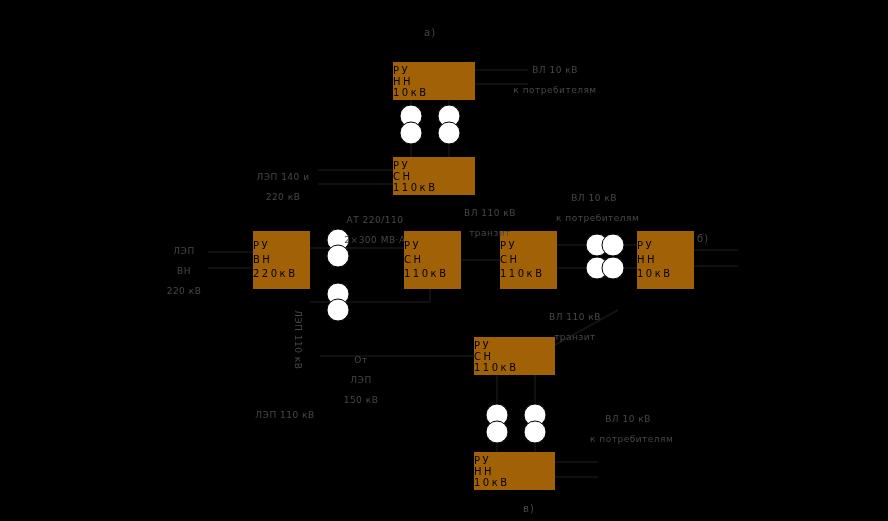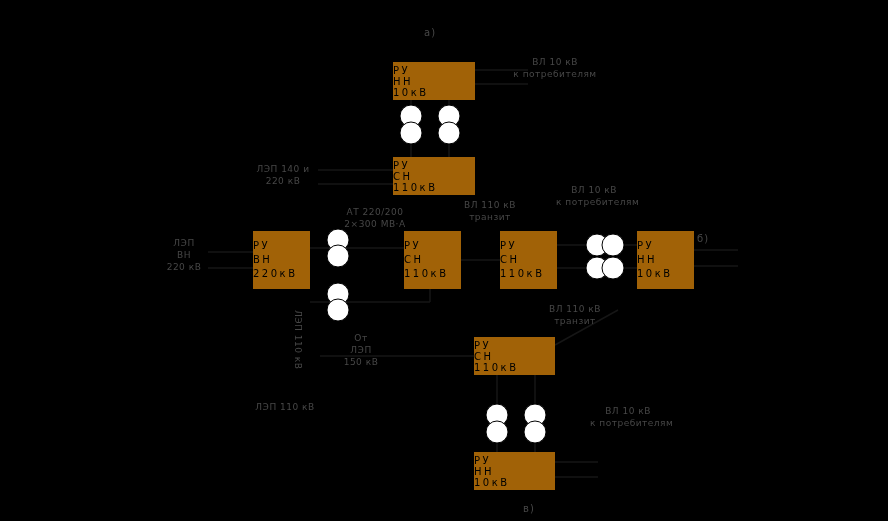--- a/index.html
+++ b/index.html
@@ -27,21 +27,21 @@
   .box.tall .bl{line-height:14px;}
   .box.short{padding-top:3px;}
   .box.tall{padding-top:8px;}
   .lbl{
     position:absolute;
     color:#474747;
     font-size:9px;
     letter-spacing:0.5px;
     text-align:center;
   }
-  .lbl .ll{line-height:12px;white-space:nowrap;}
+  .lbl .ll{line-height:12px;white-space:nowrap;margin-top:8px;}
   .tag{
     position:absolute;
     color:#474747;
     font-size:10px;
     letter-spacing:1px;
   }
   .vlbl{
     position:absolute;
     color:#474747;
     font-size:9px;
@@ -174,33 +174,33 @@
   <div class="lbl" style="left:247px;top:163px;width:72px;">
     <div class="ll">ЛЭП 140 и</div>
     <div class="ll">220 кВ</div>
   </div>
   <div class="lbl" style="left:160px;top:237px;width:48px;">
     <div class="ll">ЛЭП</div>
     <div class="ll">ВН</div>
     <div class="ll">220 кВ</div>
   </div>
   <div class="lbl" style="left:342px;top:206px;width:66px;">
-    <div class="ll">АТ 220/200</div>
+    <div class="ll">АТ 220/110</div>
     <div class="ll">2×300 МВ·А</div>
   </div>
   <div class="lbl" style="left:460px;top:199px;width:60px;">
     <div class="ll">ВЛ 110 кВ</div>
     <div class="ll">транзит</div>
   </div>
   <div class="lbl" style="left:556px;top:184px;width:76px;">
     <div class="ll">ВЛ 10 кВ</div>
     <div class="ll">к потребителям</div>
   </div>
   <div class="vlbl" style="left:293px;top:310px;height:88px;">ЛЭП 110 кВ</div>
-  <div class="lbl" style="left:340px;top:332px;width:42px;">
+  <div class="lbl" style="left:340px;top:346px;width:42px;">
     <div class="ll">От</div>
     <div class="ll">ЛЭП</div>
     <div class="ll">150 кВ</div>
   </div>
   <div class="lbl" style="left:253px;top:401px;width:64px;">
     <div class="ll">ЛЭП 110 кВ</div>
   </div>
   <div class="lbl" style="left:544px;top:303px;width:62px;">
     <div class="ll">ВЛ 110 кВ</div>
     <div class="ll">транзит</div>

